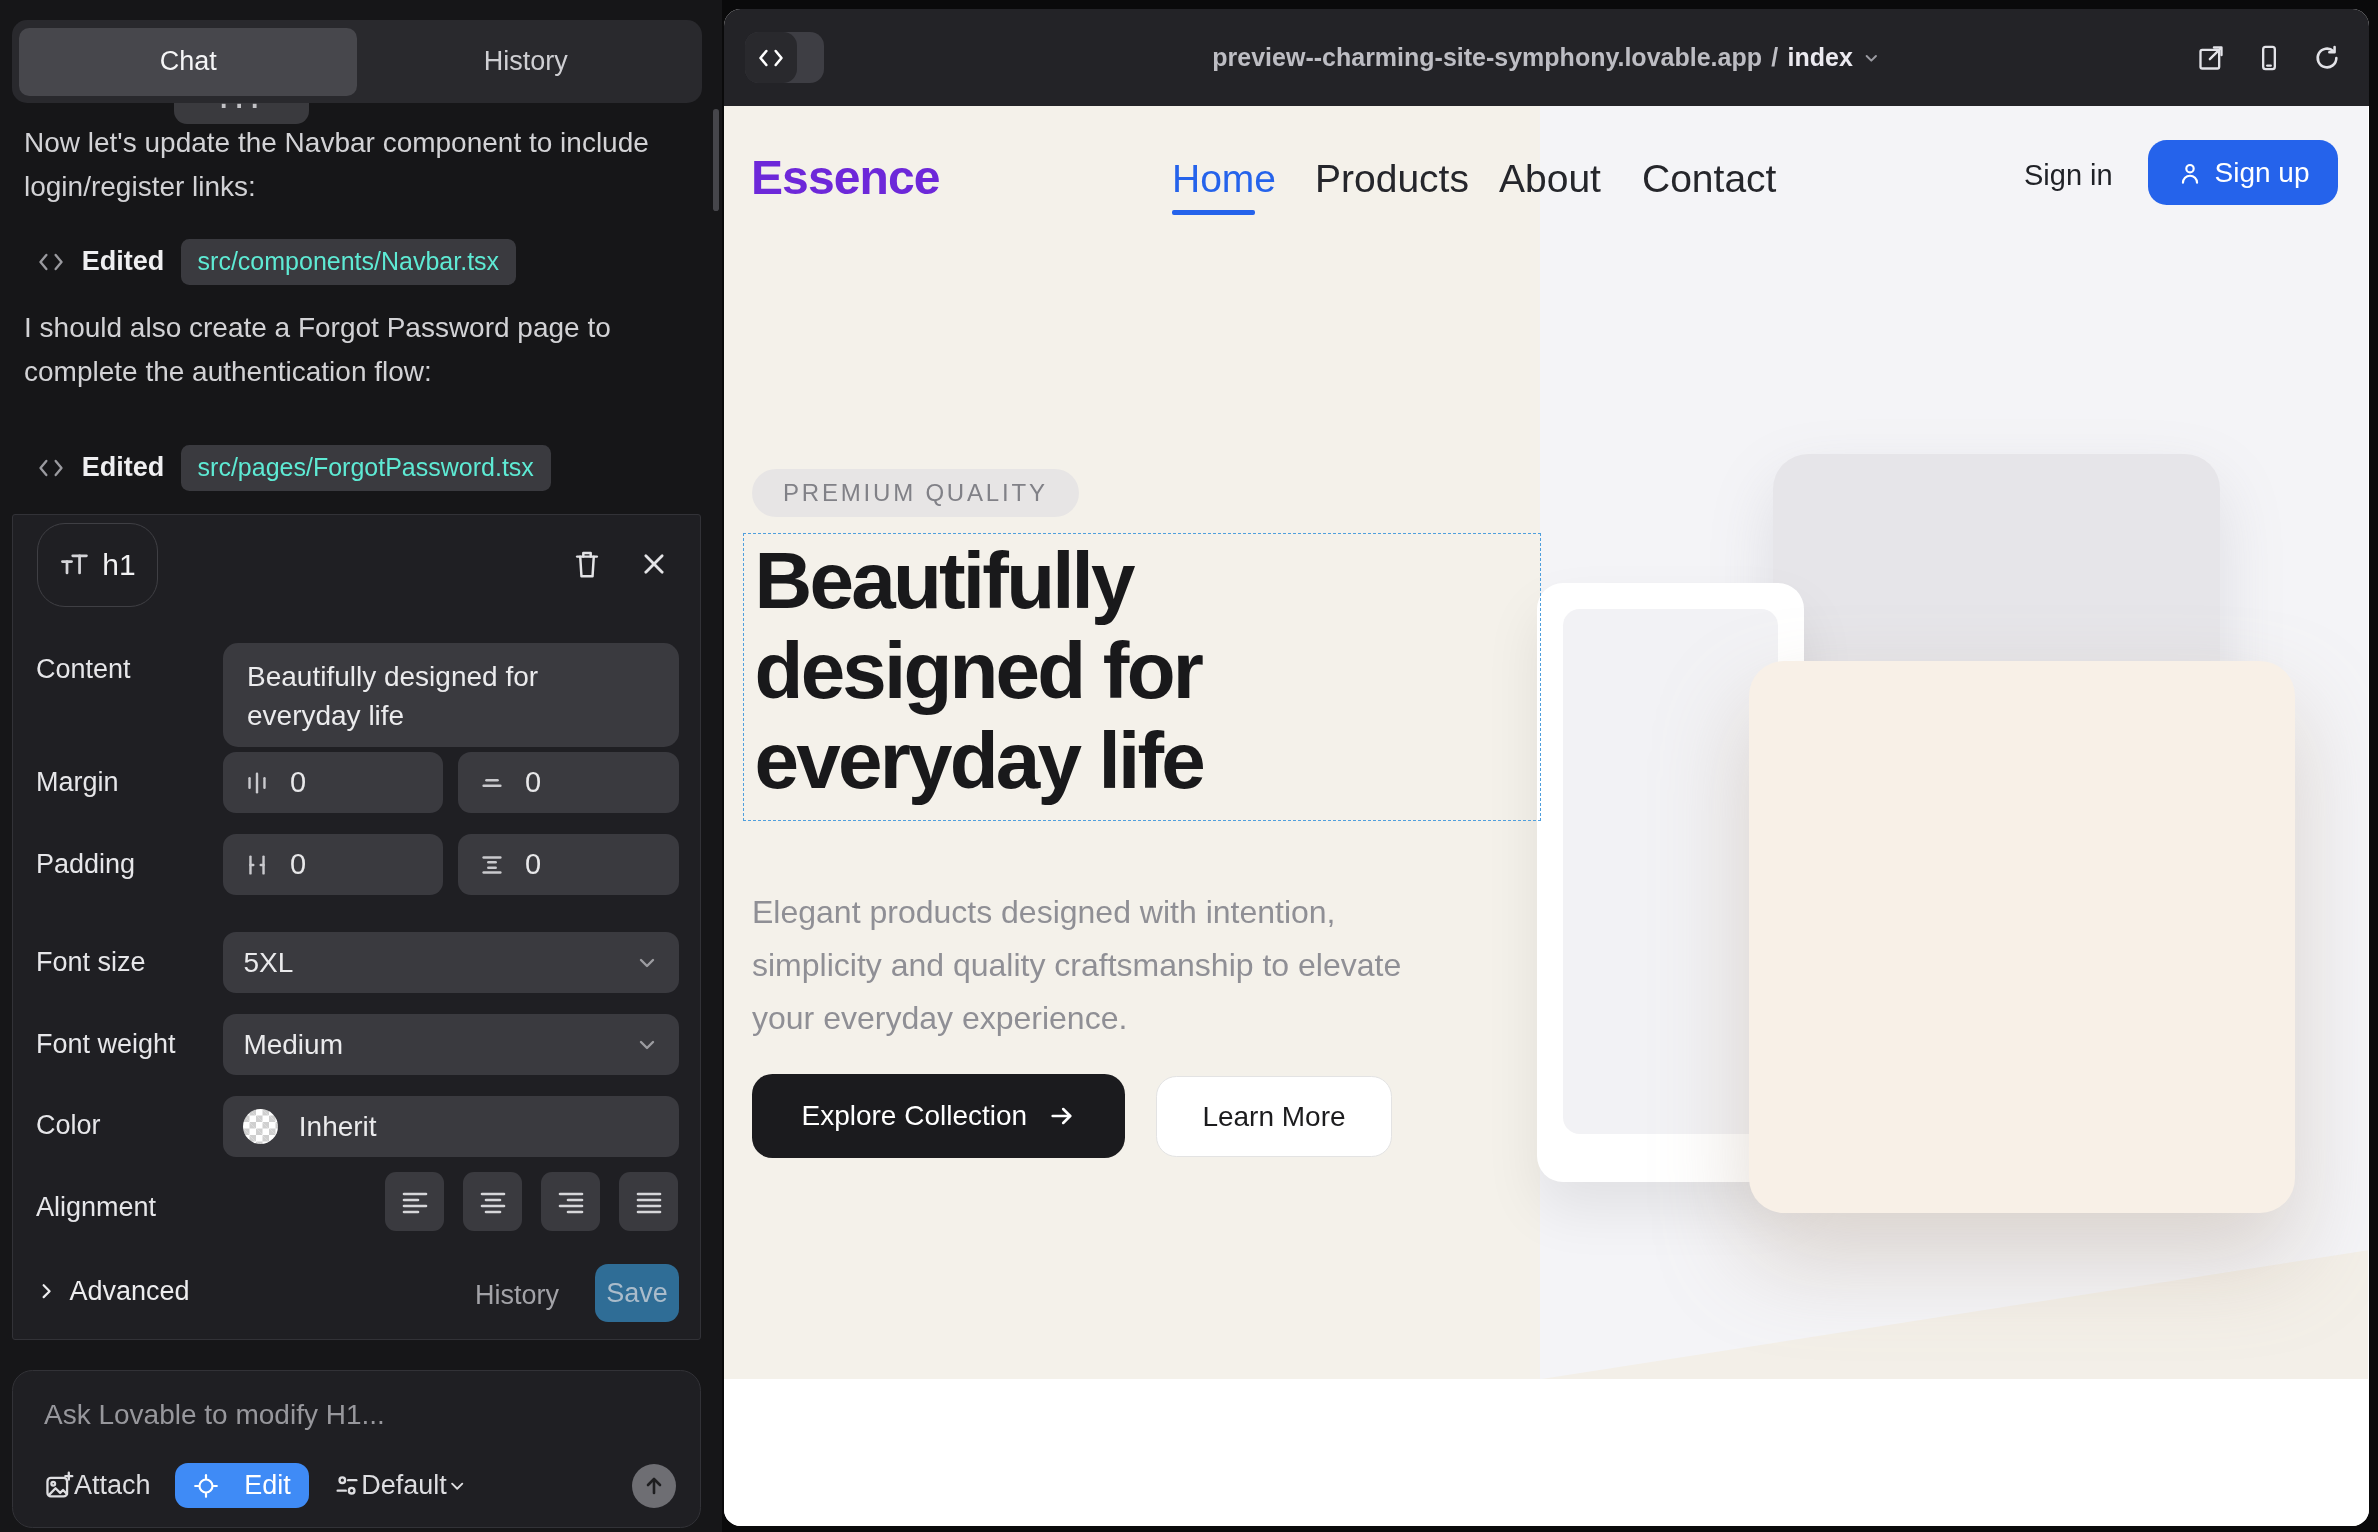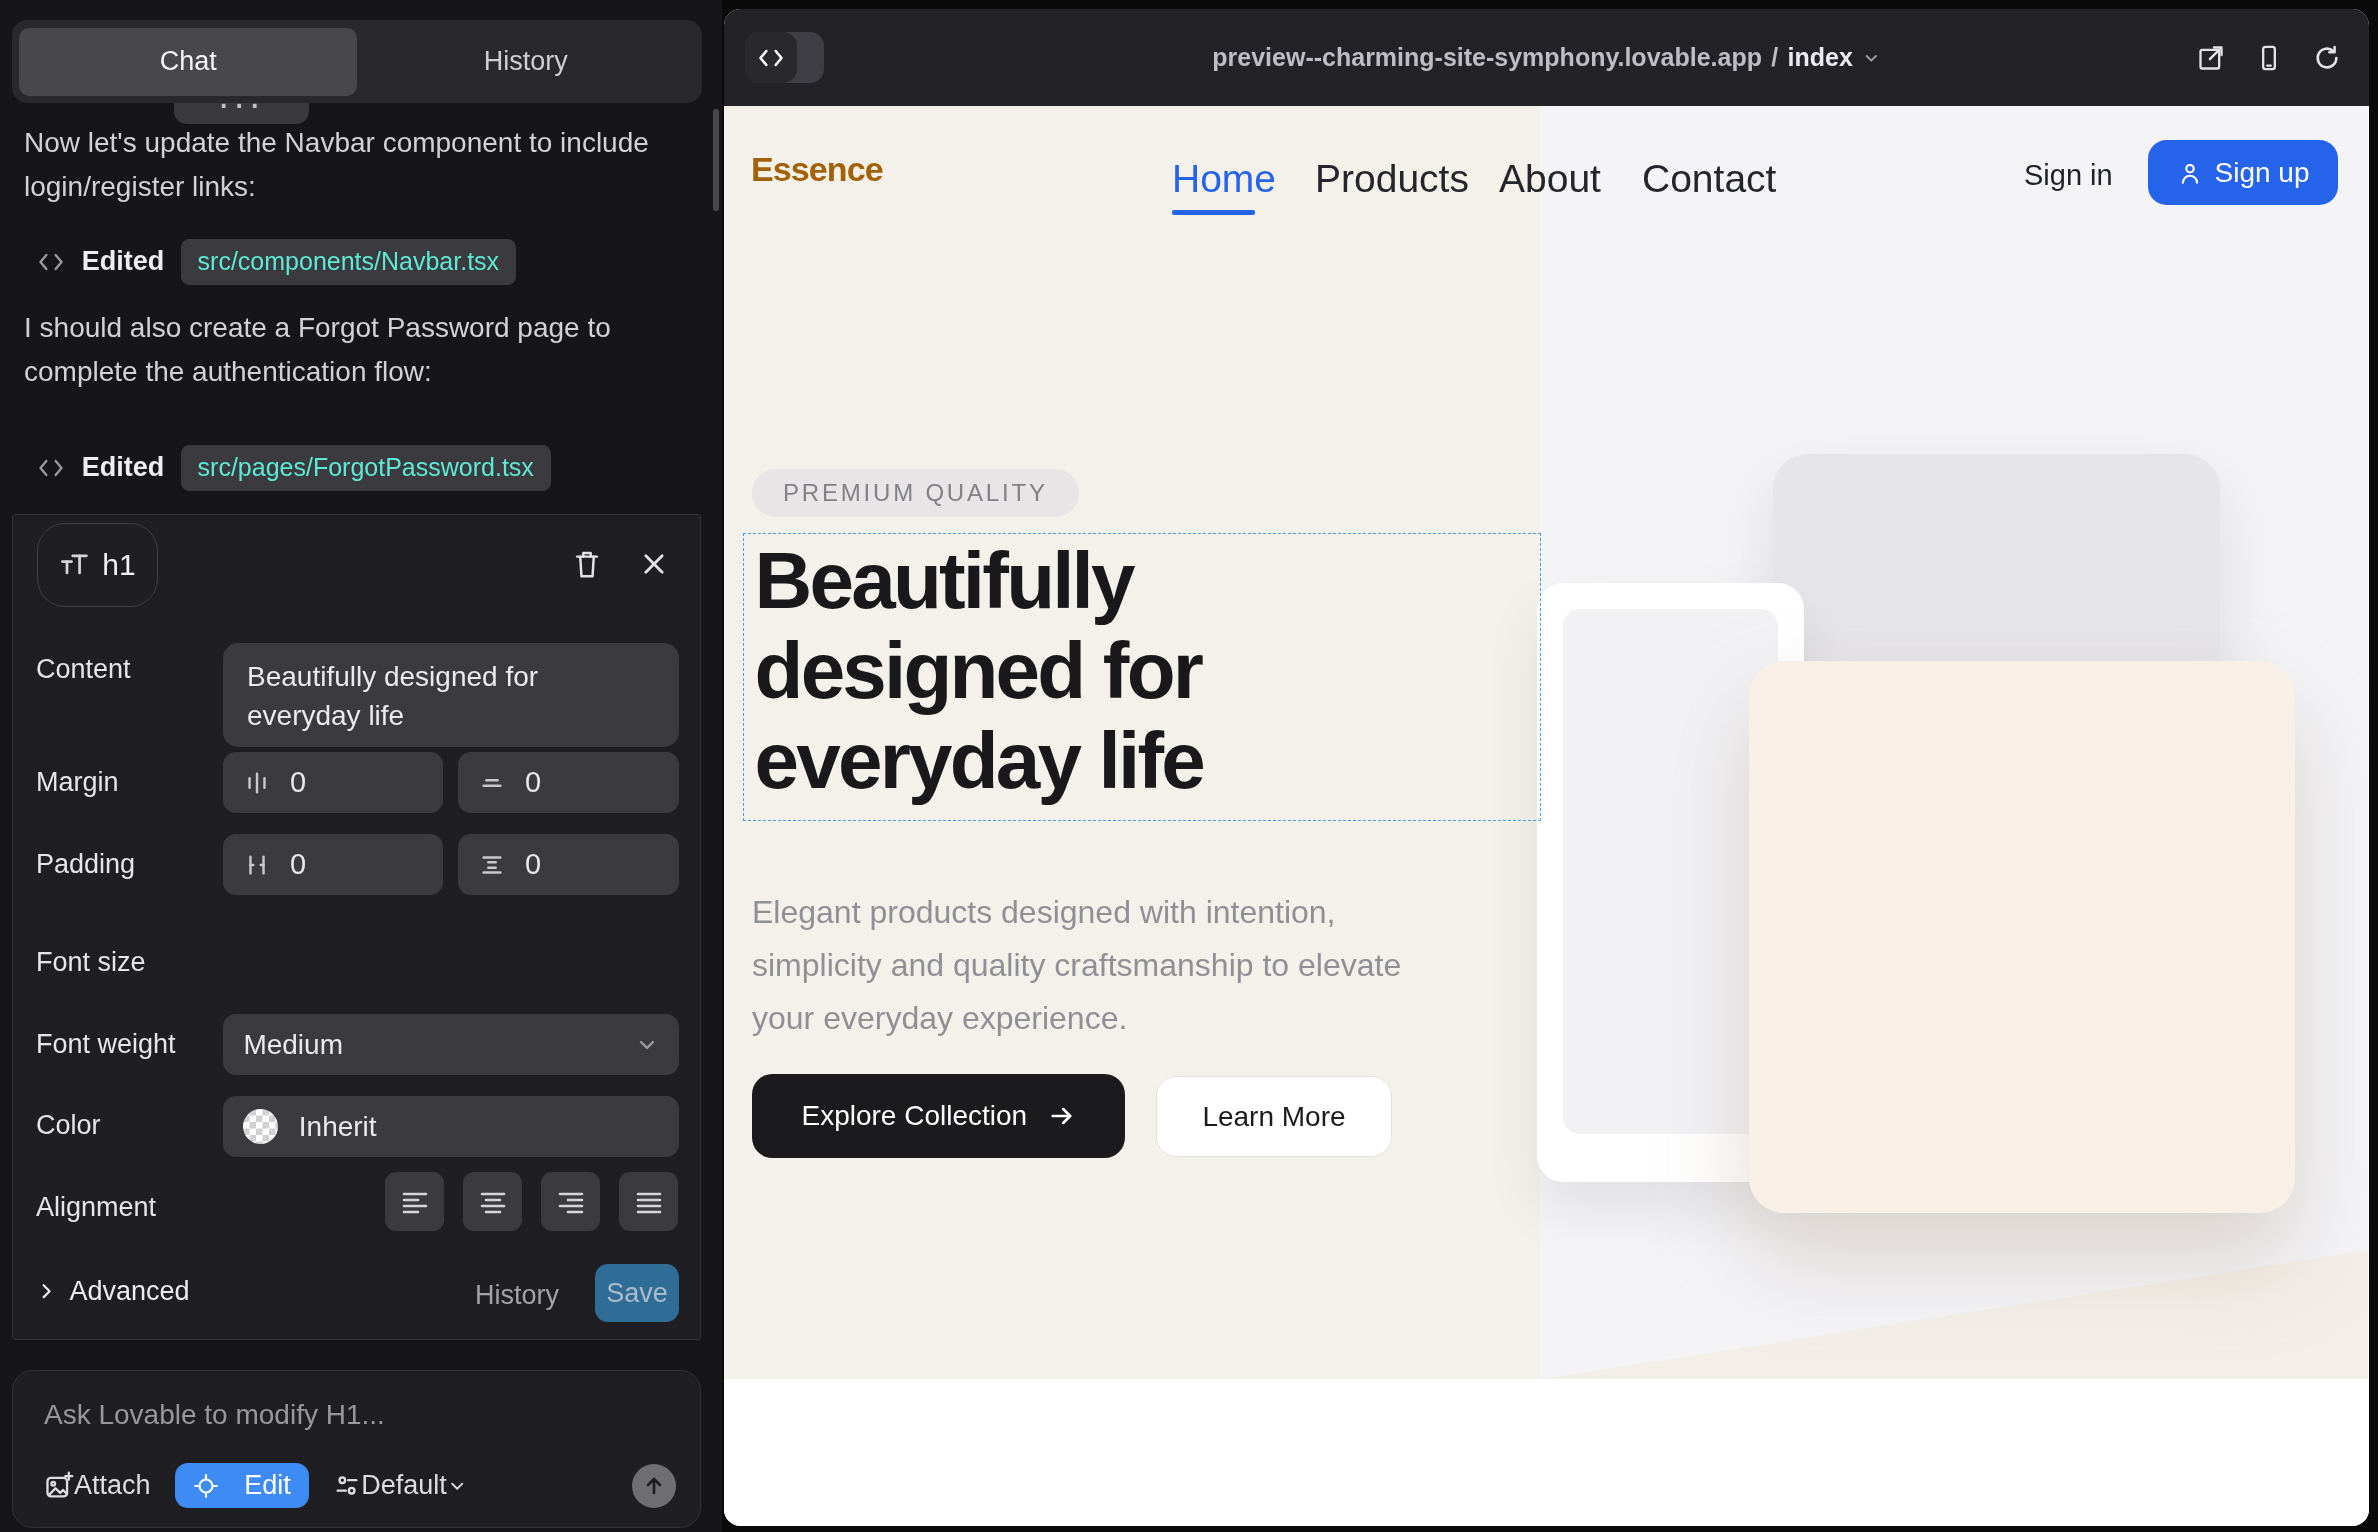--- a/index.html
+++ b/index.html
@@ -81,21 +81,21 @@
   .wedge{position:absolute;left:816px;top:1144px;width:828px;height:129px;background:#f3efe8;
          clip-path:polygon(0 100%,100% 0,100% 100%);z-index:1;}
   .card-gray{position:absolute;left:1049px;top:348px;width:447px;height:519px;border-radius:35px;background:#e6e5e9;
              box-shadow:0 28px 65px rgba(120,120,140,.18);z-index:2;}
   .card-white{position:absolute;left:813px;top:477px;width:267px;height:599px;border-radius:26px;background:#ffffff;
               box-shadow:0 28px 56px rgba(0,0,0,.08);z-index:3;}
   .card-white .inner{position:absolute;left:26px;top:26px;width:215px;height:525px;border-radius:16.7px;background:#f2f2f5;}
   .card-cream{position:absolute;left:1025px;top:555px;width:546px;height:552px;border-radius:35px;background:#f8f0e7;
               box-shadow:0 46px 93px rgba(170,150,130,.35);z-index:4;}
 
-  .brand{position:absolute;left:27px;top:44px;font-size:34px;font-weight:700;color:#a16207;letter-spacing:-0.9px;z-index:5;}
+  .brand{position:absolute;left:27px;top:44px;font-size:48px;font-weight:700;color:#6d28d9;letter-spacing:-0.9px;z-index:5;}
   .nav-link{position:absolute;top:51px;font-size:39px;color:#25262b;font-weight:500;z-index:5;cursor:pointer;}
   .nav-home{left:448px;color:#2563eb;} .nav-products{left:591px;} .nav-about{left:775px;} .nav-contact{left:918px;}
   .nav-underline{position:absolute;left:448px;top:104px;width:83px;height:4.6px;background:#2563eb;border-radius:1.9px;z-index:5;}
   .signin{position:absolute;left:1300px;top:53px;font-size:29px;color:#1f2126;z-index:5;cursor:pointer;}
   .signup{position:absolute;left:1424px;top:34px;width:190px;height:65px;border:none;border-radius:18.6px;background:#2563eb;
           color:#fff;font-size:28px;font-weight:500;display:flex;align-items:center;justify-content:center;gap:12px;z-index:5;cursor:pointer;}
 
   .hero-badge{position:absolute;left:28px;top:363px;height:48px;padding:0 31px;border-radius:927px;background:#e7e5e5;
               display:inline-flex;align-items:center;font-size:24px;letter-spacing:2.8px;color:#818187;font-weight:500;z-index:5;}
   .sel-box{position:absolute;left:18.6px;top:427px;width:798px;height:288px;border:1.9px dashed #4f9fdd;box-sizing:border-box;z-index:6;}
@@ -220,20 +220,28 @@
             <path d="M6 7h18"></path>
               <path d="M11 12h8"></path>
               <path d="M11 18h8"></path>
               <path d="M6 23h18"></path>
           </svg>
         </span>
         <span>0</span>
       </div>
 
       <div class="f-label" style="top:432px;">Font size</div>
+      <div class="iselect" style="top:417px;">
+        <span class="grow">5XL</span>
+        <span>
+          <svg width="24" height="24" viewBox="0 0 24 24" fill="none" stroke="#9c9ca1" stroke-width="2.4" stroke-linecap="round" stroke-linejoin="round">
+            <polyline points="6 9 12 15 18 9"></polyline>
+          </svg>
+        </span>
+      </div>
 
       <div class="f-label" style="top:514px;">Font weight</div>
       <div class="iselect" style="top:499px;">
         <span class="grow">Medium</span>
         <span>
           <svg width="24" height="24" viewBox="0 0 24 24" fill="none" stroke="#9c9ca1" stroke-width="2.4" stroke-linecap="round" stroke-linejoin="round">
             <polyline points="6 9 12 15 18 9"></polyline>
           </svg>
         </span>
       </div>

